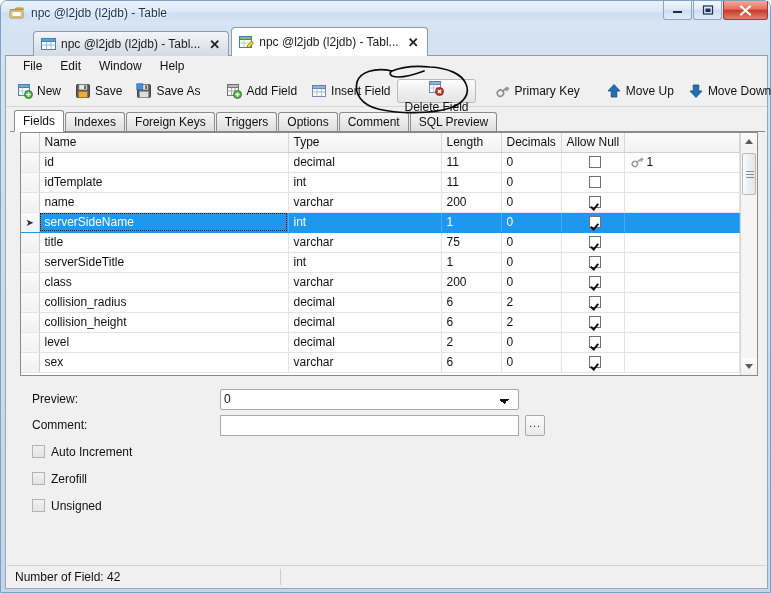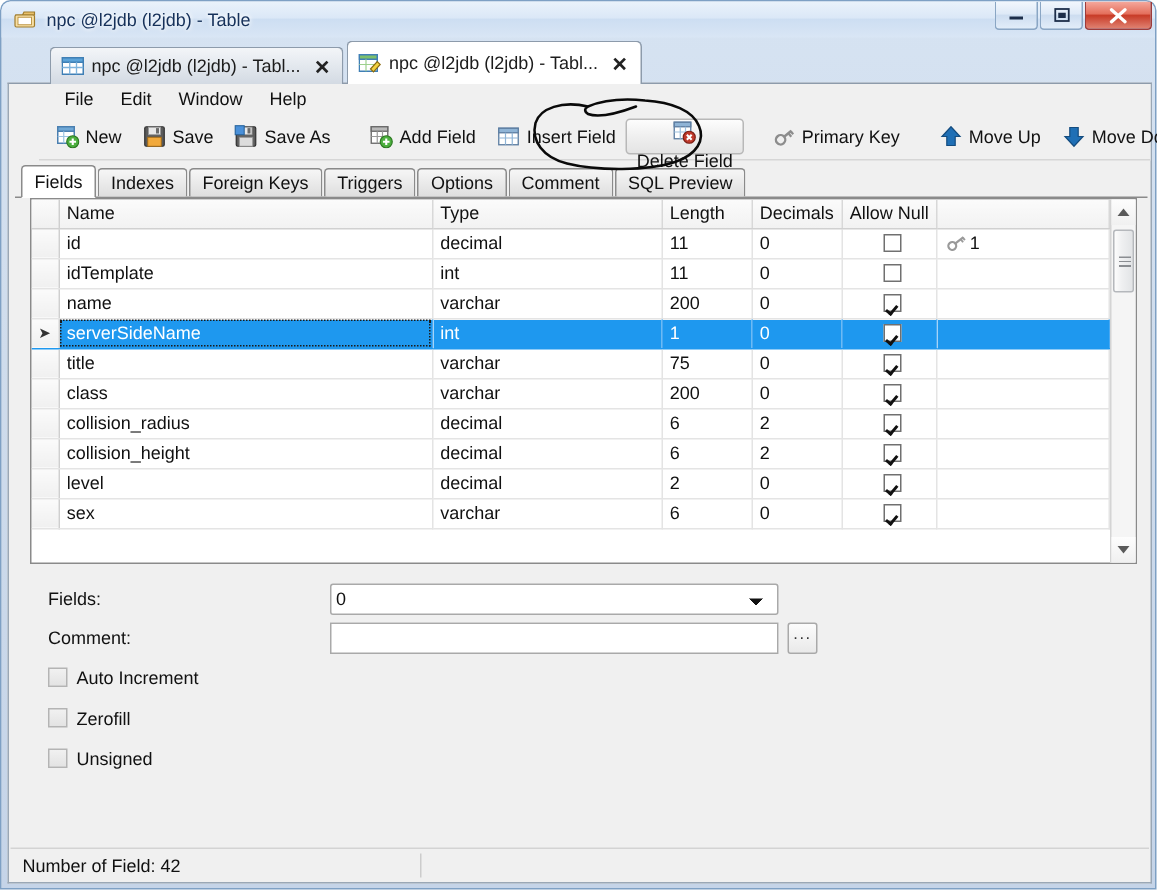--- a/index.html
+++ b/index.html
@@ -74,21 +74,20 @@
   }
   .doctab .tabx { font-size: 13px; color: #222; font-weight: bold; margin-left: 4px; cursor: default; }
   .tabicon { width: 15px; height: 14px; position: relative; flex: none; }
 
   
   #client {
     position: absolute; left: 4px; top: 54px; width: 763px; height: 534px;
     background: #f0f0f0;
     border: 1px solid #9aa7b5;
     border-top: 1px solid #8d9bab;
-    padding-left: 20px;
   }
 
   
   #menubar { height: 20px; display: flex; align-items: center; padding-left: 8px; gap: 0px; background: #f0f0f0; }
   .menuitem { padding: 2px 9px; font-size: 12px; color: #111; }
 
   
   #toolbar {
     height: 31px; display: flex; align-items: center; padding: 0 4px;
     background: #f0f0f0;
@@ -499,20 +498,29 @@
                   <td class="rowhdr"></td>
                   <td>title</td>
                   <td>varchar</td>
                   <td>75</td>
                   <td>0</td>
                   <td class="c-center"><span class="cbx on"></span></td>
                   <td class="keycell"></td>
                 </tr>
                 <tr>
                   <td class="rowhdr"></td>
+                  <td>serverSideTitle</td>
+                  <td>int</td>
+                  <td>1</td>
+                  <td>0</td>
+                  <td class="c-center"><span class="cbx on"></span></td>
+                  <td class="keycell"></td>
+                </tr>
+                <tr>
+                  <td class="rowhdr"></td>
                   <td>class</td>
                   <td>varchar</td>
                   <td>200</td>
                   <td>0</td>
                   <td class="c-center"><span class="cbx on"></span></td>
                   <td class="keycell"></td>
                 </tr>
                 <tr>
                   <td class="rowhdr"></td>
                   <td>collision_radius</td>
@@ -560,21 +568,21 @@
               <span class="grip"></span>
             </div>
           <div class="sbbtn btm">
               <span class="arrow-dn"></span>
             </div>
         </div>
       </div>
 
       <div id="props">
         <div class="prow">
-          <div class="plabel">Fields:</div>
+          <div class="plabel">Preview:</div>
           <select class="pinput">
             <option>0</option>
           </select>
         </div>
         <div class="prow">
           <div class="plabel">Comment:</div>
           <input class="pinput pcomment" type="text" value="" style="">
           <div class="dotsbtn">...</div>
         </div>
         <div class="chkrow">

